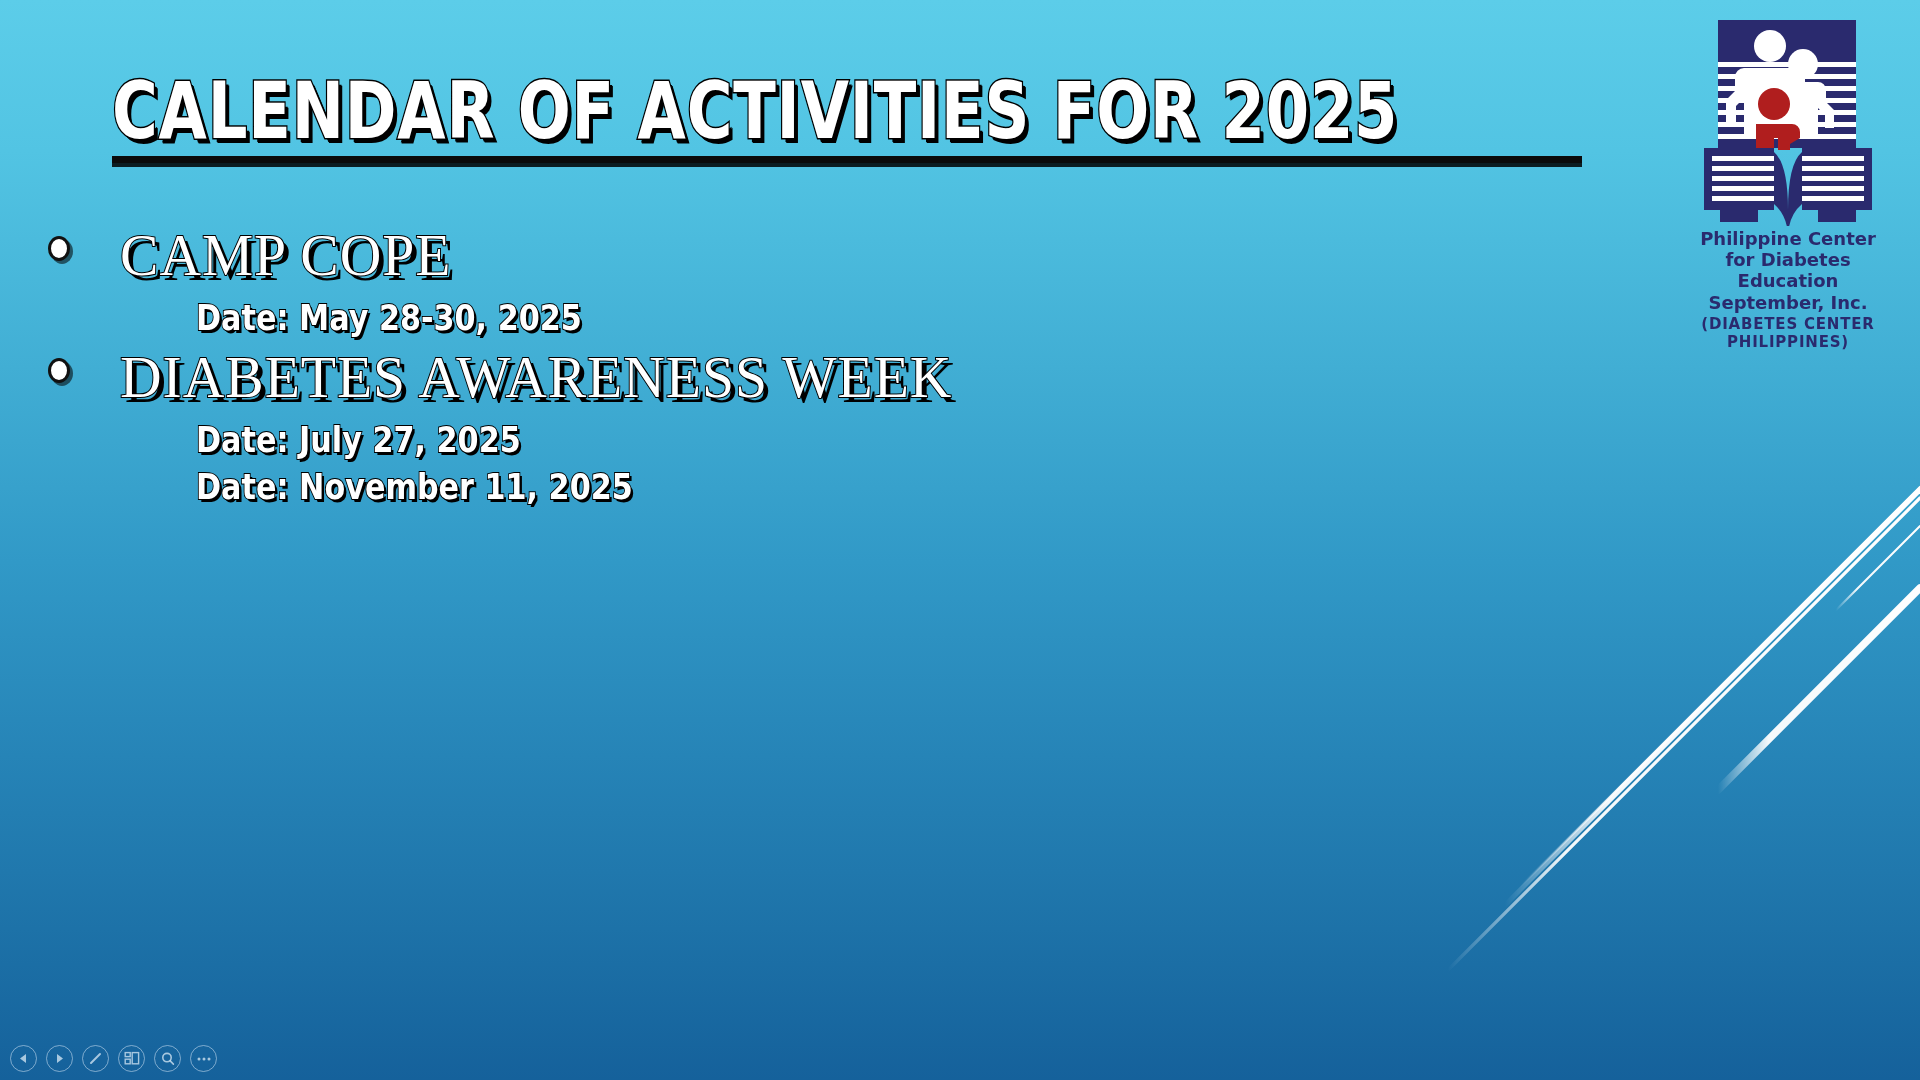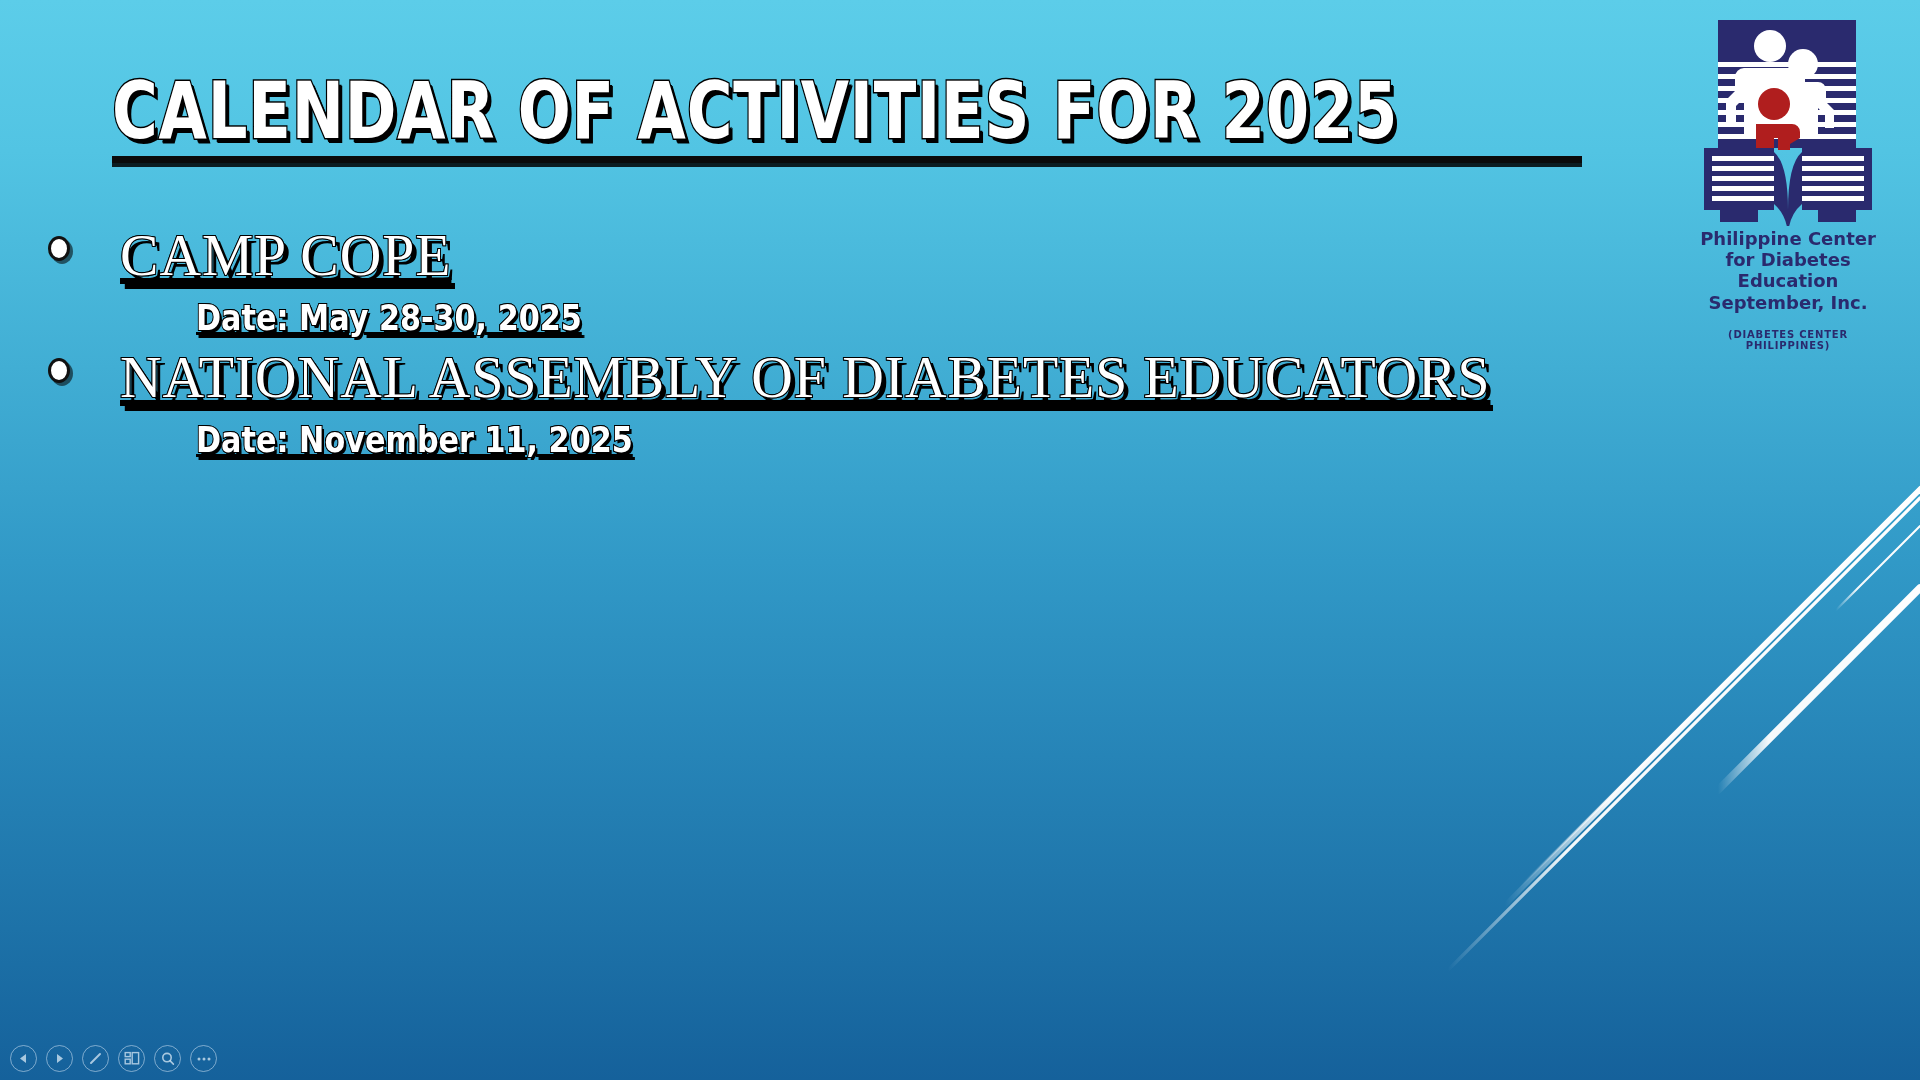--- a/index.html
+++ b/index.html
@@ -55,21 +55,20 @@
     height:7px;
     background:#0b0b0b;
     box-shadow:0 4px 0 0 rgba(0,0,0,0.85);
   }
 
   
   #content {
     position:absolute;
     left:0; top:218px;
     width:1760px;
-    text-decoration:underline;
   }
   .item { position:relative; }
   .bullet-row {
     position:relative;
     padding-left:120px;
     padding-right:40px;
   }
   .bullet-dot {
     position:absolute;
     left:48px; top:18px;
@@ -121,21 +120,21 @@
     width:176px;
   }
   #logo-mark { display:block; width:176px; height:210px; }
   #logo-caption {
     margin-top:2px;
     text-align:center;
     color:#2a2a6e;
     font-family:"DejaVu Sans", sans-serif;
   }
   .logo-line { font-size:18px; font-weight:700; line-height:1.18; }
-  .logo-sub  { font-size:10px; font-weight:700; letter-spacing:0.8px; margin-top:16px; }
+  .logo-sub  { font-size:15px; font-weight:700; letter-spacing:0.8px; margin-top:2px; }
 
   
   #toolbar {
     position:absolute;
     left:10px; bottom:8px;
     display:flex;
     align-items:center;
     gap:9px;
   }
   .tb-btn {
@@ -180,27 +179,30 @@
 
     <div class="item">
       <div class="bullet-row">
         <span class="bullet-dot"></span>
         <span class="item-title"><span>CAMP COPE</span></span>
       </div>
       <div class="item-date">Date: May 28-30, 2025</div>
     </div>
 
 
-
-
     <div class="item">
       <div class="bullet-row">
         <span class="bullet-dot"></span>
-        <span class="item-title"><span>NATIONAL ASSEMBLY OF DIABETES EDUCATORS</span></span>
+        <span class="item-title"><span>DIABETES AWARENESS WEEK</span></span>
       </div>
+      <div class="item-date">Date: July 27, 2025</div>
+    </div>
+
+
+    <div class="item">
       <div class="item-date">Date: November 11, 2025</div>
     </div>
 
   </div>
 
   <div id="logo">
     <svg id="logo-mark" viewBox="0 0 176 210" aria-hidden="true">
 
       <rect x="18" y="4" width="138" height="128" fill="#2a2a6e"></rect>
 

